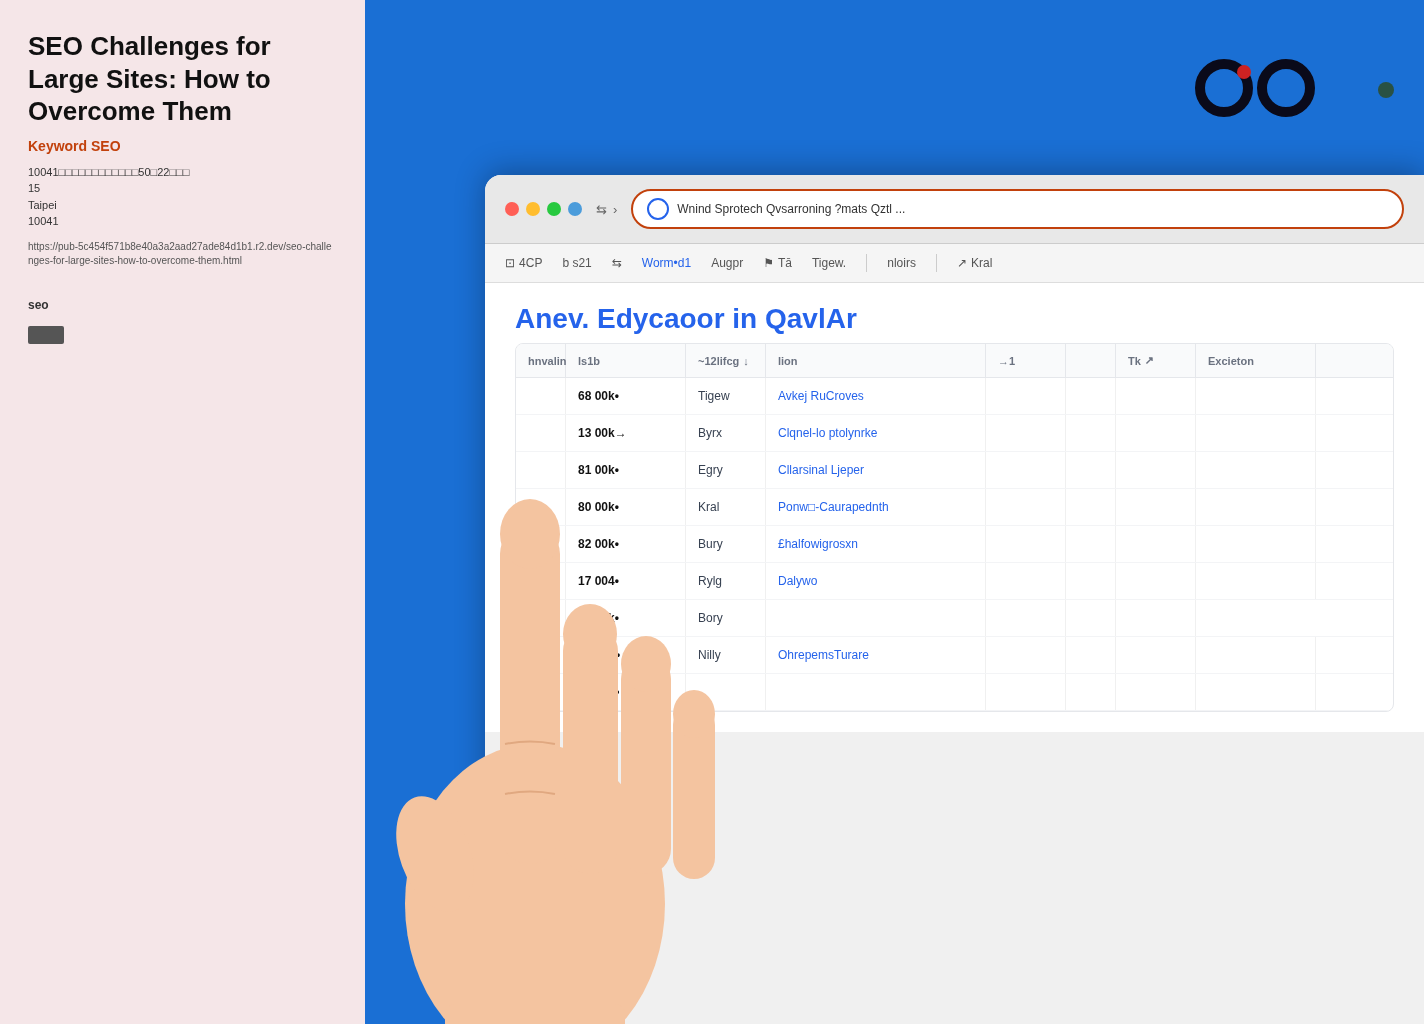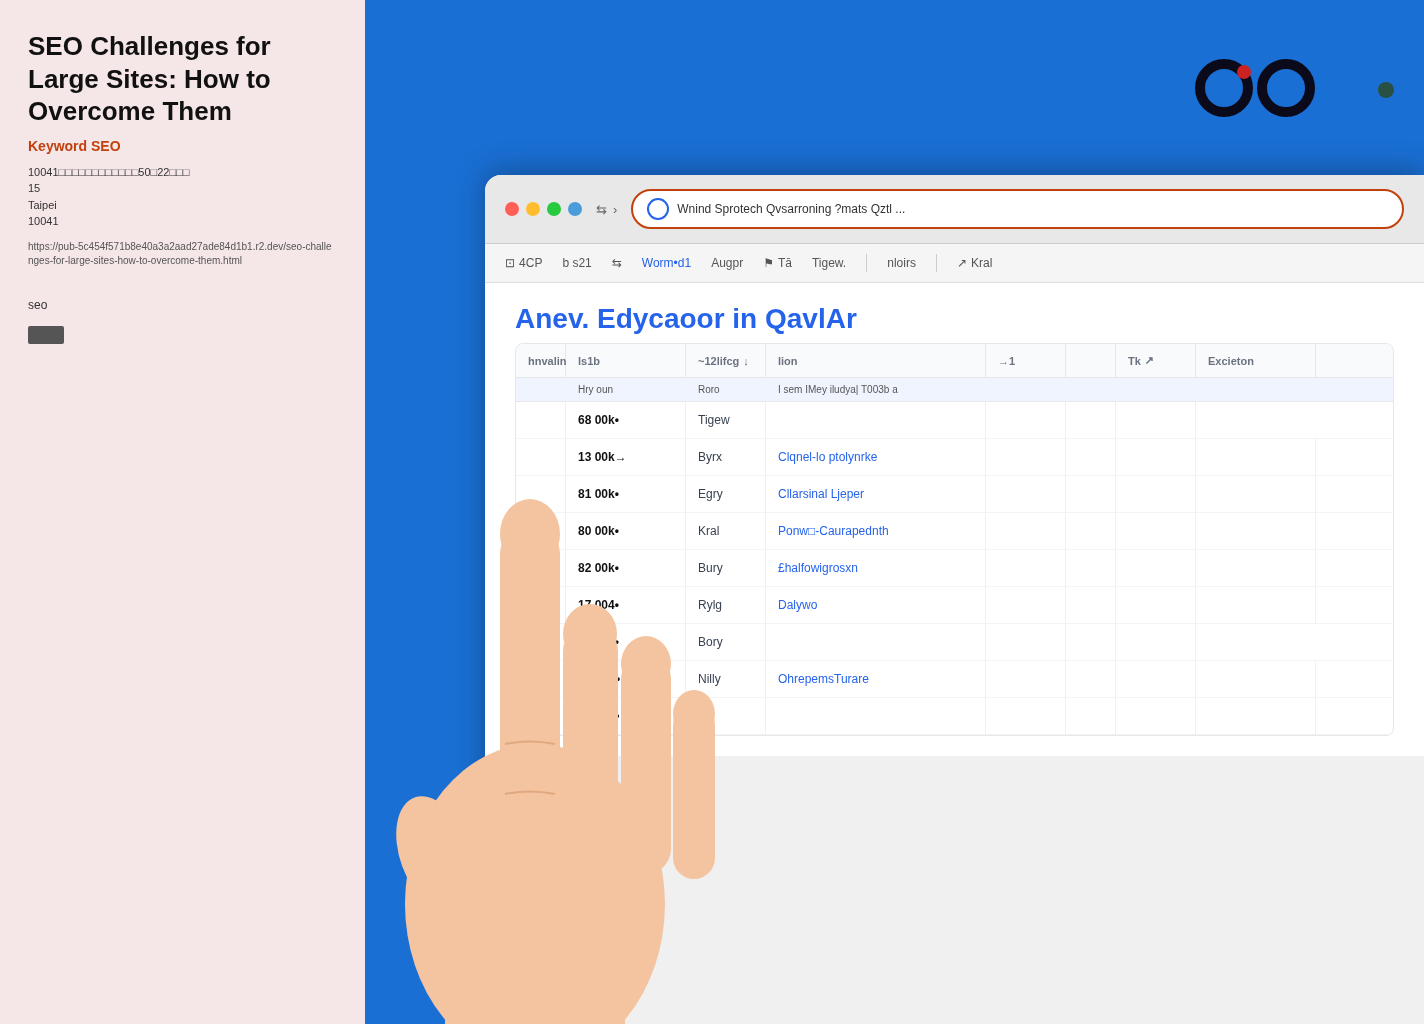--- a/index.html
+++ b/index.html
@@ -41,20 +41,21 @@
     .sidebar-url {
       font-size: 10px;
       color: #555;
       word-break: break-all;
       line-height: 1.4;
     }
     .sidebar-tag {
       font-size: 12px;
       color: #333;
       margin-top: 20px;
+      font-weight: bold;
     }
     .sidebar-box {
       width: 36px;
       height: 18px;
       background: #555;
       border-radius: 2px;
       margin-top: 4px;
     }
 
     
@@ -379,37 +380,26 @@
           <div class="th"></div>
           <div class="th">
             <span>Tk</span>
             <span>↗</span>
           </div>
           <div class="th">
             <span>Excieton</span>
           </div>
         </div>
 
-        <div style="display:grid;grid-template-columns:50px 120px 80px 220px 80px 50px 80px 120px;background:#f0f4ff;border-bottom:1px solid #e5e7eb;font-size:10px;color:#555;">
-          <div style="padding:6px 12px;"></div>
-          <div style="padding:6px 12px;">
-            <span>Hry oun</span>
-          </div>
-          <div style="padding:6px 12px;">
-            <span>Roro</span>
-          </div>
-          <div style="padding:6px 12px;grid-column:span 3;">
-            <span>I sem IMey iludya| T003b a</span>
-          </div>
-        </div>
 
         <div class="table-row">
           <div class="td"></div>
           <div class="td volume">68 00k•</div>
           <div class="td">Tigew</div>
+          <div class="td keyword">Avkej RuCroves</div>
           <div class="td"></div>
           <div class="td"></div>
           <div class="td"></div>
           <div class="td"></div>
         </div>
         <div class="table-row">
           <div class="td"></div>
           <div class="td volume">13 00k→</div>
           <div class="td">Byrx</div>
           <div class="td keyword">Clqnel-lo ptolynrke</div>

